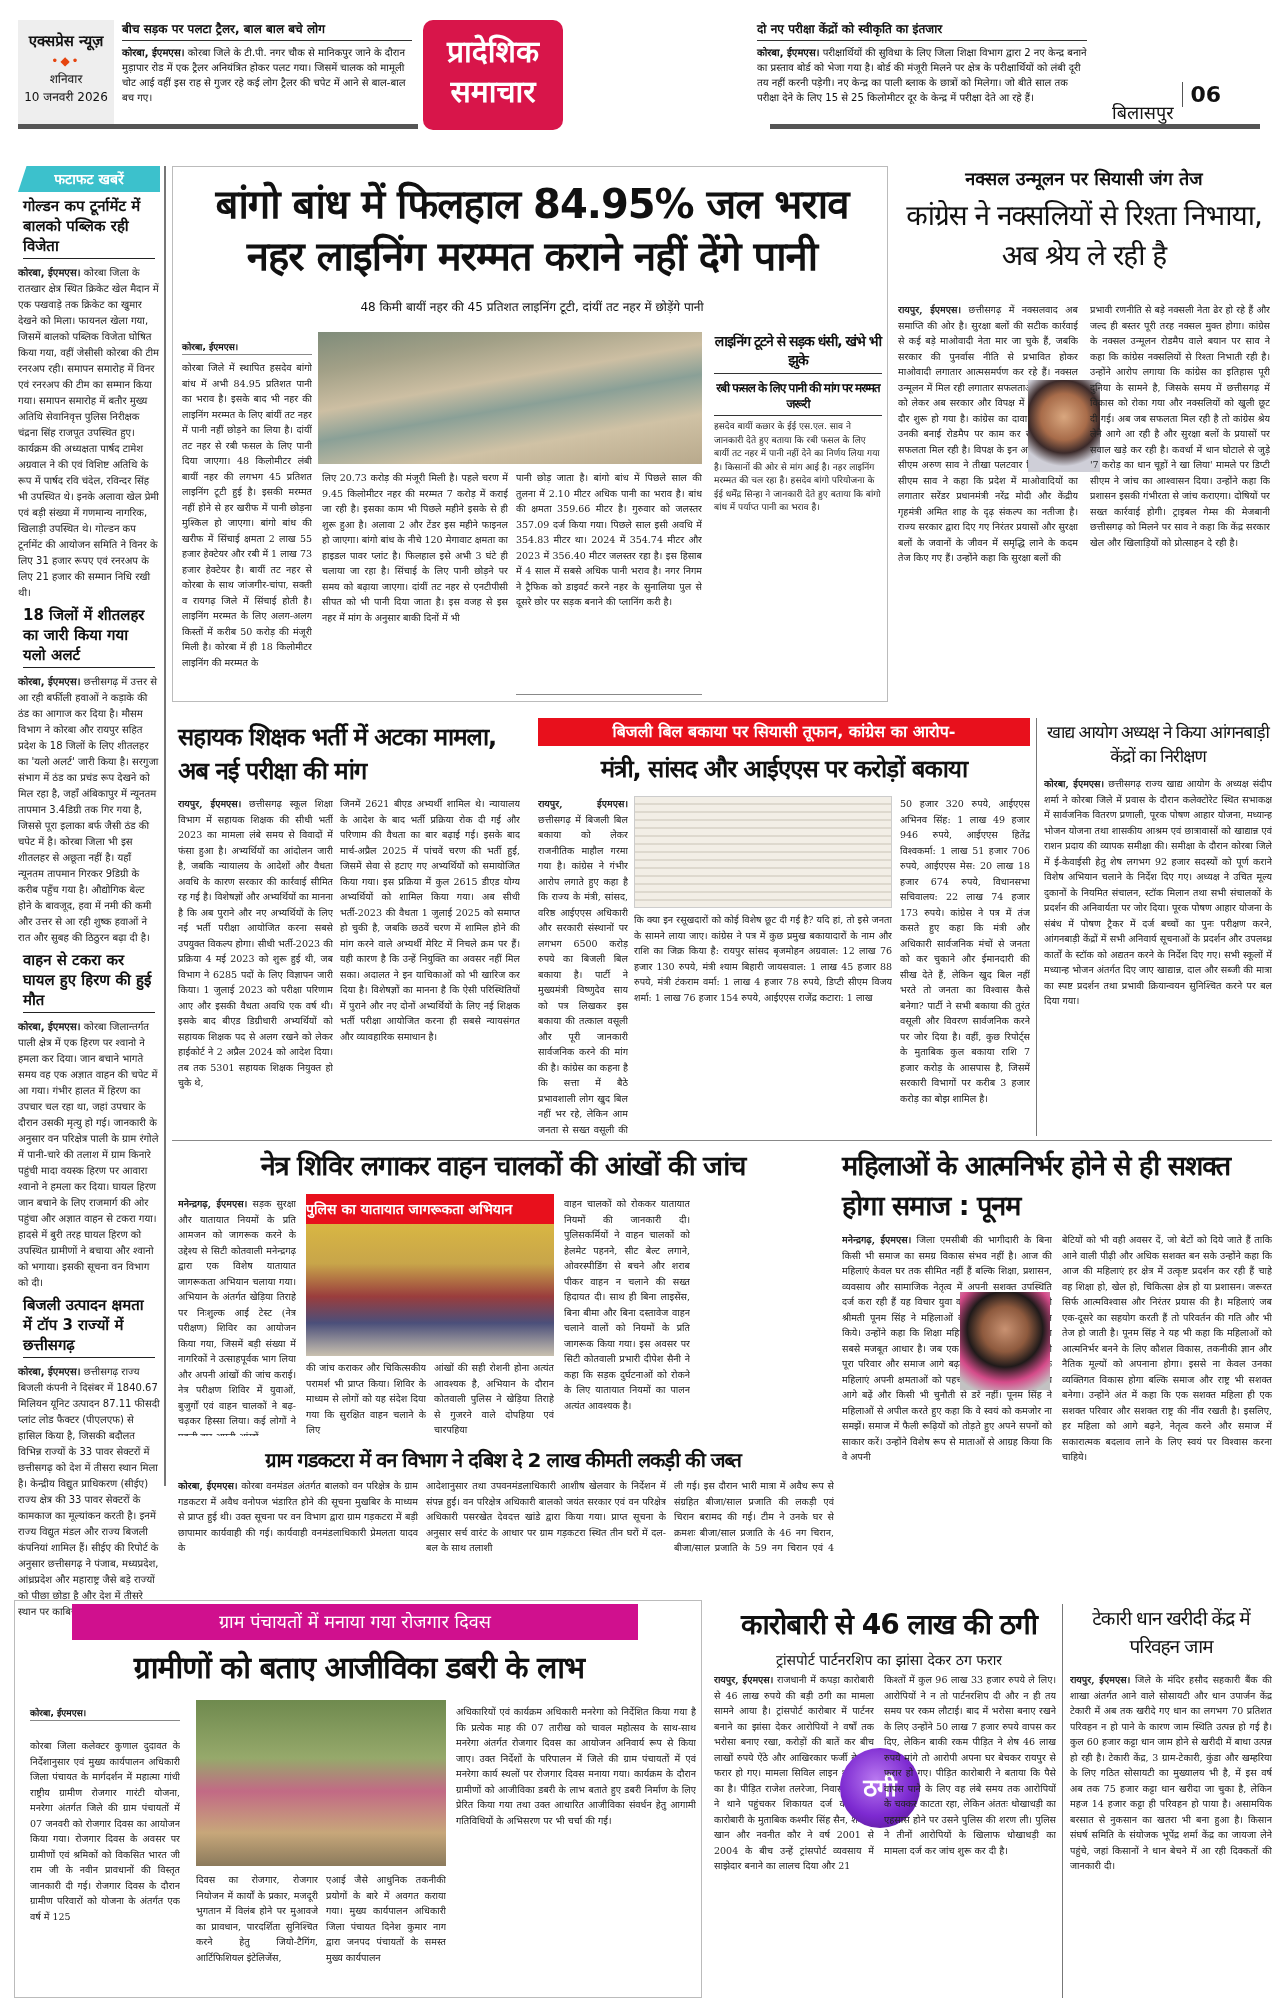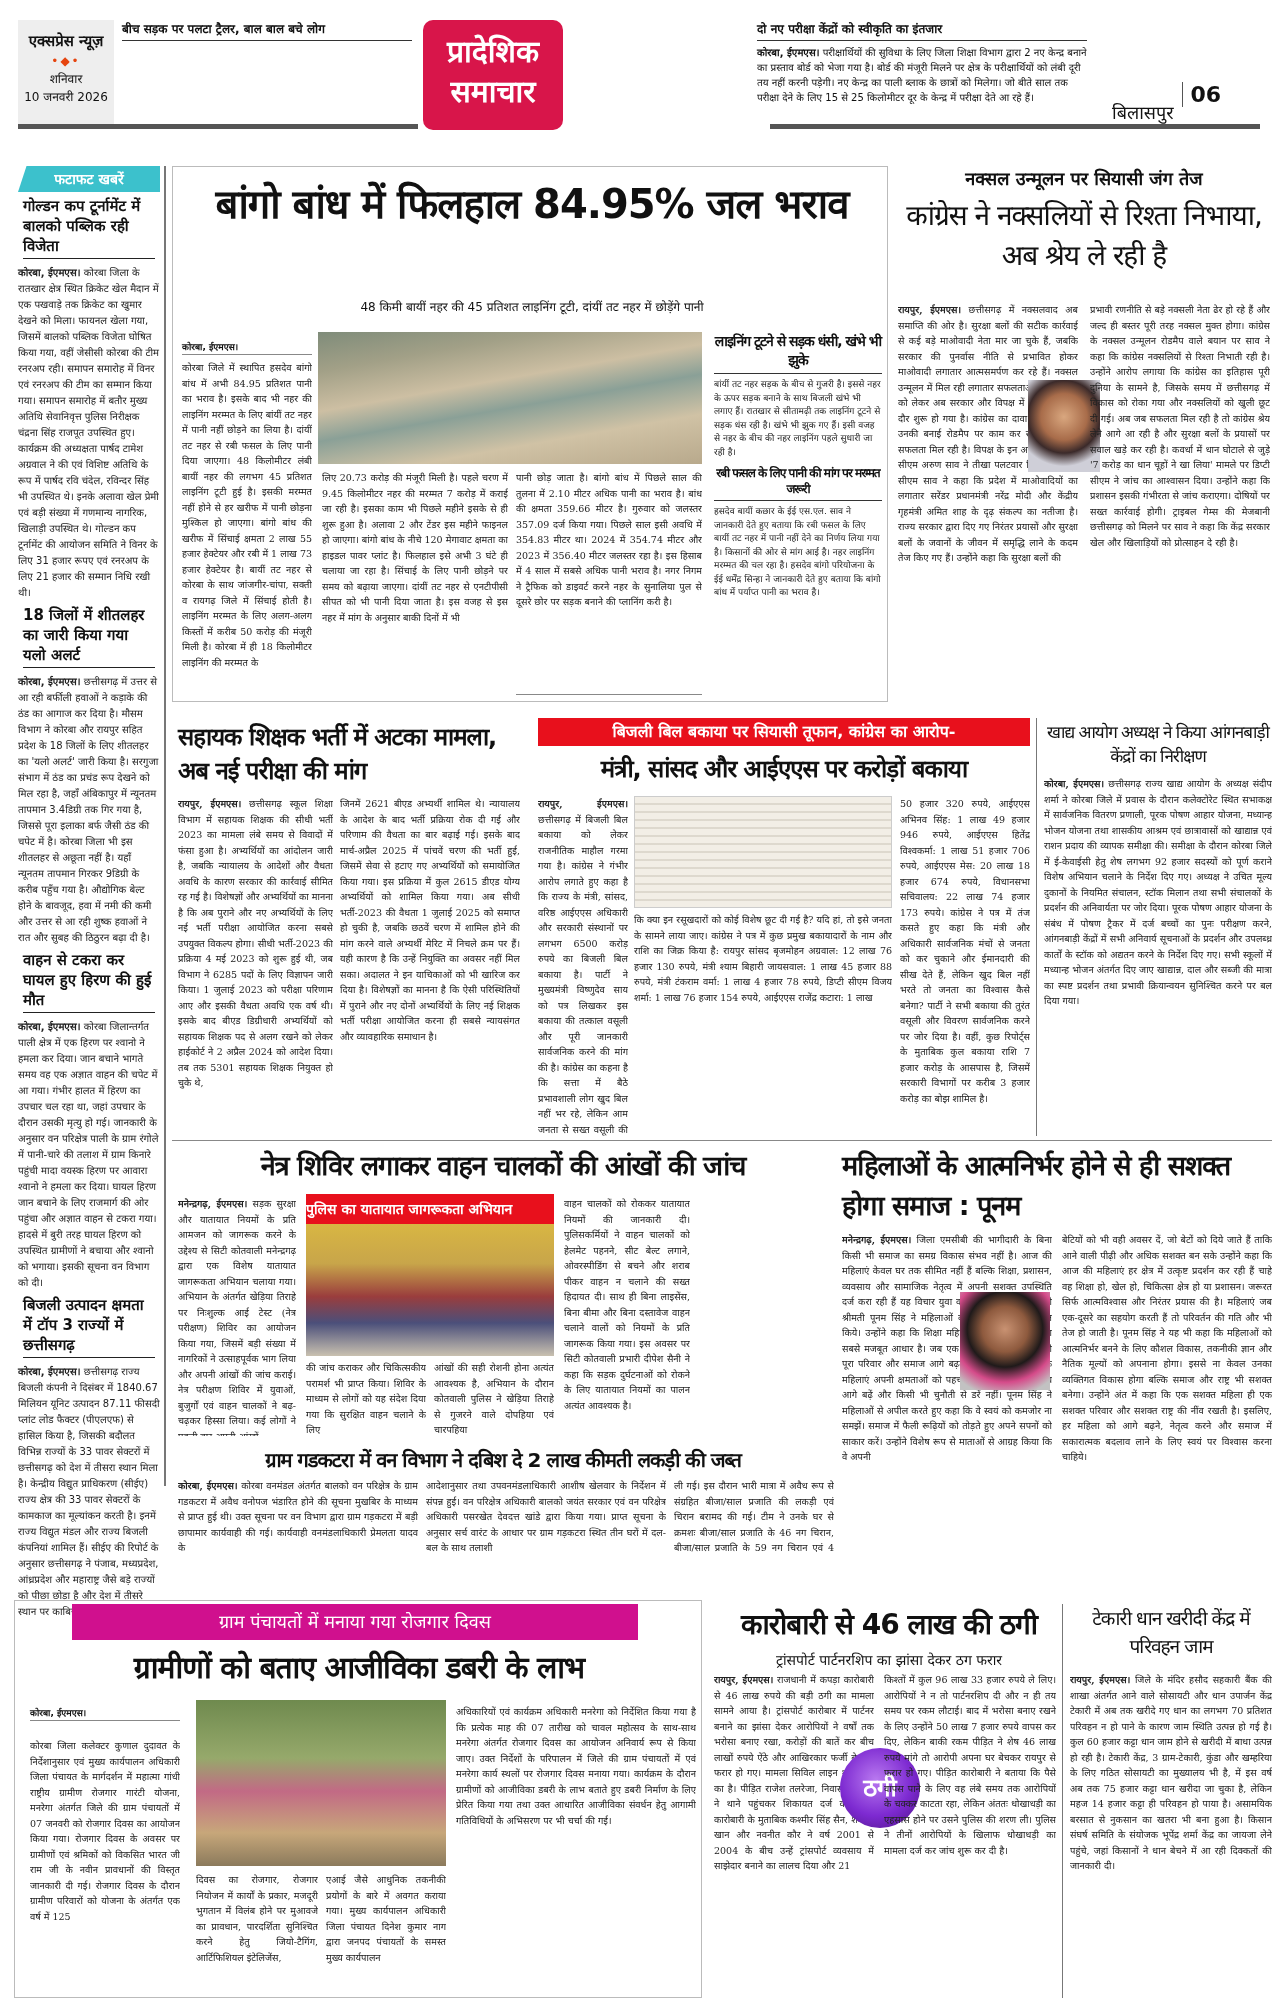--- a/index.html
+++ b/index.html
@@ -40,20 +40,21 @@
 
 <div class="abs mast-box" style="left:18px;top:20px;width:96px;height:104px;">
   <div class="brand" style="margin-top:10px;font-size:15px;">एक्सप्रेस न्यूज़</div>
   <div class="diamonds" style="margin-top:4px;">•◆•</div>
   <div class="date-txt" style="margin-top:2px;">शनिवार</div>
   <div class="date-txt">10 जनवरी 2026</div>
 </div>
 
 <div class="abs" style="left:122px;top:20px;width:290px;">
   <div class="ticker-title">बीच सड़क पर पलटा ट्रैलर, बाल बाल बचे लोग</div>
+  <div class="ticker-body"><span class="dateline">कोरबा, ईएमएस।</span> <span>कोरबा जिले के टी.पी. नगर चौक से मानिकपुर जाने के दौरान मुड़ापार रोड में एक ट्रैलर अनियंत्रित होकर पलट गया। जिसमें चालक को मामूली चोट आई वहीं इस राह से गुजर रहे कई लोग ट्रैलर की चपेट में आने से बाल-बाल बच गए।</span></div>
 </div>
 
 <div class="abs logo" style="left:423px;top:20px;width:140px;height:110px;font-size:30px;line-height:40px;">
   <div>प्रादेशिक</div>
   <div>समाचार</div>
 </div>
 
 <div class="abs" style="left:757px;top:20px;width:330px;">
   <div class="ticker-title">दो नए परीक्षा केंद्रों को स्वीकृति का इंतजार</div>
   <div class="ticker-body"><span class="dateline">कोरबा, ईएमएस।</span> <span>परीक्षार्थियों की सुविधा के लिए जिला शिक्षा विभाग द्वारा 2 नए केन्द्र बनाने का प्रस्ताव बोर्ड को भेजा गया है। बोर्ड की मंजूरी मिलने पर क्षेत्र के परीक्षार्थियों को लंबी दूरी तय नहीं करनी पड़ेगी। नए केन्द्र का पाली ब्लाक के छात्रों को मिलेगा। जो बीते साल तक परीक्षा देने के लिए 15 से 25 किलोमीटर दूर के केन्द्र में परीक्षा देते आ रहे हैं।</span></div>
@@ -84,35 +85,35 @@
   <div>
     <div class="side-head">बिजली उत्पादन क्षमता में टॉप 3 राज्यों में छत्तीसगढ़</div>
     <div class="side-text"><span class="dateline">कोरबा, ईएमएस।</span> <span>छत्तीसगढ़ राज्य बिजली कंपनी ने दिसंबर में 1840.67 मिलियन यूनिट उत्पादन 87.11 फीसदी प्लांट लोड फैक्टर (पीएलएफ) से हासिल किया है, जिसकी बदौलत विभिन्न राज्यों के 33 पावर सेक्टरों में छत्तीसगढ़ को देश में तीसरा स्थान मिला है। केन्द्रीय विद्युत प्राधिकरण (सीईए) राज्य क्षेत्र की 33 पावर सेक्टरों के कामकाज का मूल्यांकन करती है। इनमें राज्य विद्युत मंडल और राज्य बिजली कंपनियां शामिल हैं। सीईए की रिपोर्ट के अनुसार छत्तीसगढ़ ने पंजाब, मध्यप्रदेश, आंध्रप्रदेश और महाराष्ट्र जैसे बड़े राज्यों को पीछा छोड़ा है और देश में तीसरे स्थान पर काबिज हुई है।</span></div>
   </div>
 </div>
 <div class="abs vrule" style="left:164px;top:166px;width:2px;height:1320px;"></div>
 
 <div class="abs box-border" style="left:172px;top:166px;width:716px;height:536px;"></div>
 <div class="abs head-sans" style="left:182px;top:178px;width:700px;text-align:center;font-size:40px;line-height:52px;">
   <div>बांगो बांध में फिलहाल 84.95% जल भराव</div>
+  <div>नहर लाइनिंग मरम्मत कराने नहीं देंगे पानी</div>
 </div>
 <div class="abs" style="left:182px;top:298px;width:700px;text-align:center;font-size:12px;">48 किमी बायीं नहर की 45 प्रतिशत लाइनिंग टूटी, दांयीं तट नहर में छोड़ेंगे पानी</div>
 
 <div class="abs" style="left:182px;top:340px;font-size:9px;font-weight:bold;">कोरबा, ईएमएस।</div>
 <div class="abs rule" style="left:182px;top:354px;width:130px;height:1px;"></div>
 <div class="abs photo-canal" style="left:318px;top:332px;width:384px;height:132px;"></div>
 
 <div class="abs body-text" style="left:182px;top:360px;width:130px;height:330px;overflow:hidden;">कोरबा जिले में स्थापित हसदेव बांगो बांध में अभी 84.95 प्रतिशत पानी का भराव है। इसके बाद भी नहर की लाइनिंग मरम्मत के लिए बांयीं तट नहर में पानी नहीं छोड़ने का लिया है। दांयीं तट नहर से रबी फसल के लिए पानी दिया जाएगा। 48 किलोमीटर लंबी बायीं नहर की लगभग 45 प्रतिशत लाइनिंग टूटी हुई है। इसकी मरम्मत नहीं होने से हर खरीफ में पानी छोड़ना मुश्किल हो जाएगा। बांगो बांध की खरीफ में सिंचाई क्षमता 2 लाख 55 हजार हेक्टेयर और रबी में 1 लाख 73 हजार हेक्टेयर है। बायीं तट नहर से कोरबा के साथ जांजगीर-चांपा, सक्ती व रायगढ़ जिले में सिंचाई होती है। लाइनिंग मरम्मत के लिए अलग-अलग किस्तों में करीब 50 करोड़ की मंजूरी मिली है। कोरबा में ही 18 किलोमीटर लाइनिंग की मरम्मत के</div>
 <div class="abs body-text" style="left:322px;top:470px;width:186px;height:220px;overflow:hidden;">लिए 20.73 करोड़ की मंजूरी मिली है। पहले चरण में 9.45 किलोमीटर नहर की मरम्मत 7 करोड़ में कराई जा रही है। इसका काम भी पिछले महीने इसके से ही शुरू हुआ है। अलावा 2 और टेंडर इस महीने फाइनल हो जाएगा। बांगो बांध के नीचे 120 मेगावाट क्षमता का हाइडल पावर प्लांट है। फिलहाल इसे अभी 3 घंटे ही चलाया जा रहा है। सिंचाई के लिए पानी छोड़ने पर समय को बढ़ाया जाएगा। दांयीं तट नहर से एनटीपीसी सीपत को भी पानी दिया जाता है। इस वजह से इस नहर में मांग के अनुसार बाकी दिनों में भी</div>
 <div class="abs body-text" style="left:516px;top:470px;width:186px;height:220px;overflow:hidden;">पानी छोड़ जाता है। बांगो बांध में पिछले साल की तुलना में 2.10 मीटर अधिक पानी का भराव है। बांध की क्षमता 359.66 मीटर है। गुरुवार को जलस्तर 357.09 दर्ज किया गया। पिछले साल इसी अवधि में 354.83 मीटर था। 2024 में 354.74 मीटर और 2023 में 356.40 मीटर जलस्तर रहा है। इस हिसाब में 4 साल में सबसे अधिक पानी भराव है। नगर निगम ने ट्रैफिक को डाइवर्ट करने नहर के सुनालिया पुल से दूसरे छोर पर सड़क बनाने की प्लानिंग करी है।</div>
 <div class="abs rule" style="left:516px;top:694px;width:186px;height:1px;"></div>
 
 <div class="abs" style="left:714px;top:332px;width:168px;">
   <div class="head-sans" style="font-size:14px;line-height:19px;text-align:center;border-bottom:1px solid #333;padding-bottom:3px;">लाइनिंग टूटने से सड़क धंसी, खंभे भी झुके</div>
-  <div class="side-text" style="font-size:9px;line-height:13.5px;margin-top:4px;">बांयीं तट नहर सड़क के बीच से गुजरी है। इससे नहर के ऊपर सड़क बनाने के साथ बिजली खंभे भी लगाए हैं। रातखार से सीतामढ़ी तक लाइनिंग टूटने से सड़क धंस रही है। खंभे भी झुक गए हैं। इसी वजह से नहर के बीच की नहर लाइनिंग पहले सुधारी जा रही है।</div>
   <div class="head-sans" style="font-size:12px;line-height:16px;text-align:center;border-bottom:1px solid #333;padding-bottom:3px;margin-top:6px;">रबी फसल के लिए पानी की मांग पर मरम्मत जरूरी</div>
   <div class="side-text" style="font-size:9px;line-height:13.5px;margin-top:4px;">हसदेव बायीं कछार के ईई एस.एल. साव ने जानकारी देते हुए बताया कि रबी फसल के लिए बायीं तट नहर में पानी नहीं देने का निर्णय लिया गया है। किसानों की ओर से मांग आई है। नहर लाइनिंग मरम्मत की चल रहा है। हसदेव बांगो परियोजना के ईई धर्मेंद्र सिन्हा ने जानकारी देते हुए बताया कि बांगो बांध में पर्याप्त पानी का भराव है।</div>
 </div>
 
 <div class="abs" style="left:898px;top:166px;width:372px;text-align:center;font-size:18px;font-weight:bold;">नक्सल उन्मूलन पर सियासी जंग तेज</div>
 <div class="abs head-sans" style="left:898px;top:196px;width:372px;text-align:center;font-size:28px;line-height:40px;font-weight:normal;">कांग्रेस ने नक्सलियों से रिश्ता निभाया, अब श्रेय ले रही है</div>
 <div class="abs body-text" style="left:898px;top:302px;width:180px;height:400px;overflow:hidden;"><span class="dateline">रायपुर, ईएमएस।</span> <span>छत्तीसगढ़ में नक्सलवाद अब समाप्ति की ओर है। सुरक्षा बलों की सटीक कार्रवाई से कई बड़े माओवादी नेता मार जा चुके हैं, जबकि सरकार की पुनर्वास नीति से प्रभावित होकर माओवादी लगातार आत्मसमर्पण कर रहे हैं। नक्सल उन्मूलन में मिल रही लगातार सफलताओं का श्रेय लेने को लेकर अब सरकार और विपक्ष में बयानबाजी का दौर शुरू हो गया है। कांग्रेस का दावा है कि भाजपा उनकी बनाई रोडमैप पर काम कर रही है, जिससे सफलता मिल रही है। विपक्ष के इन आरोपों पर डिप्टी सीएम अरुण साव ने तीखा पलटवार किया है। डिप्टी सीएम साव ने कहा कि प्रदेश में माओवादियों का लगातार सरेंडर प्रधानमंत्री नरेंद्र मोदी और केंद्रीय गृहमंत्री अमित शाह के दृढ़ संकल्प का नतीजा है। राज्य सरकार द्वारा दिए गए निरंतर प्रयासों और सुरक्षा बलों के जवानों के जीवन में समृद्धि लाने के कदम तेज किए गए हैं। उन्होंने कहा कि सुरक्षा बलों की</span></div>
 <div class="abs photo-portrait" style="left:1028px;top:380px;width:72px;height:92px;"></div>
 <div class="abs body-text" style="left:1090px;top:302px;width:180px;height:400px;overflow:hidden;">प्रभावी रणनीति से बड़े नक्सली नेता ढेर हो रहे हैं और जल्द ही बस्तर पूरी तरह नक्सल मुक्त होगा। कांग्रेस के नक्सल उन्मूलन रोडमैप वाले बयान पर साव ने कहा कि कांग्रेस नक्सलियों से रिश्ता निभाती रही है। उन्होंने आरोप लगाया कि कांग्रेस का इतिहास पूरी दुनिया के सामने है, जिसके समय में छत्तीसगढ़ में विकास को रोका गया और नक्सलियों को खुली छूट दी गई। अब जब सफलता मिल रही है तो कांग्रेस श्रेय लेने आगे आ रही है और सुरक्षा बलों के प्रयासों पर सवाल खड़े कर रही है। कवर्धा में धान घोटाले से जुड़े '7 करोड़ का धान चूहों ने खा लिया' मामले पर डिप्टी सीएम ने जांच का आश्वासन दिया। उन्होंने कहा कि प्रशासन इसकी गंभीरता से जांच कराएगा। दोषियों पर सख्त कार्रवाई होगी। ट्राइबल गेम्स की मेजबानी छत्तीसगढ़ को मिलने पर साव ने कहा कि केंद्र सरकार खेल और खिलाड़ियों को प्रोत्साहन दे रही है।</div>
 

